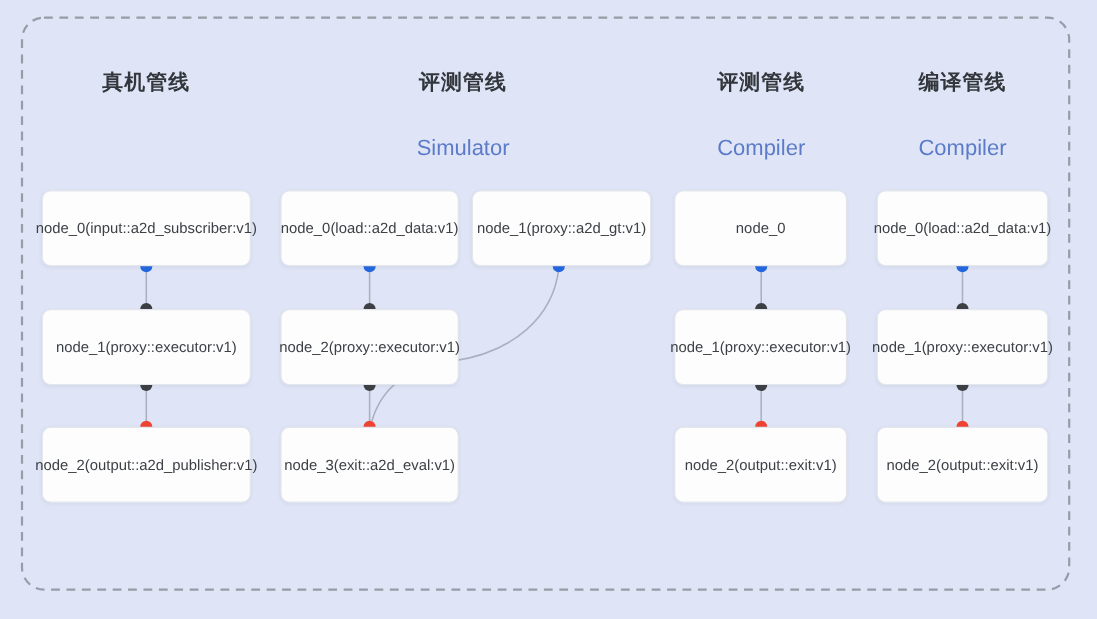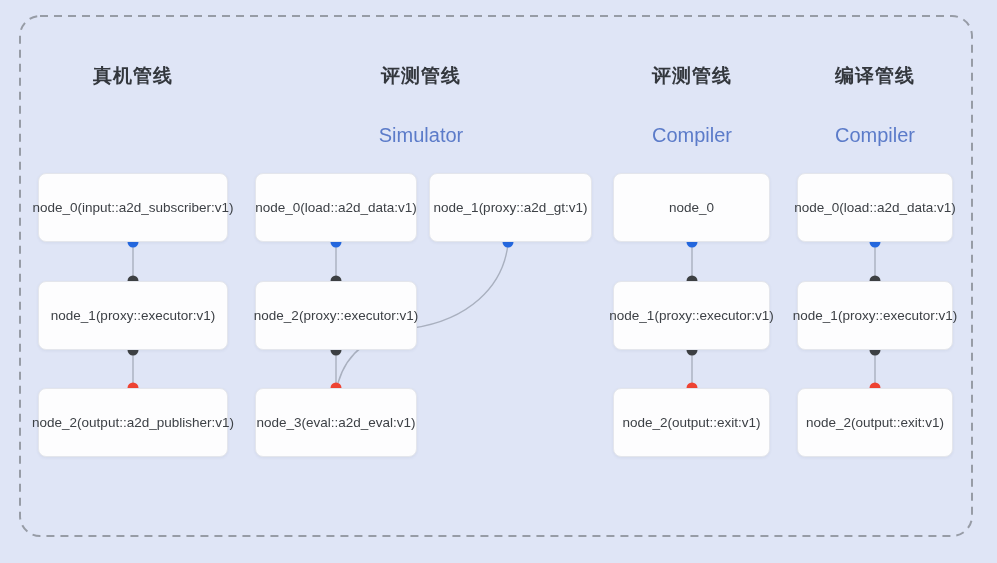--- a/index.html
+++ b/index.html
@@ -170,21 +170,21 @@
   <div class="node-card col-eval-gt row-1">
     <div class="node-name">node_1</div>
     <div class="node-type">(proxy::a2d_gt:v1)</div>
   </div>
   <div class="node-card col-eval row-2">
     <div class="node-name">node_2</div>
     <div class="node-type">(proxy::executor:v1)</div>
   </div>
   <div class="node-card col-eval row-3">
     <div class="node-name">node_3</div>
-    <div class="node-type">(eval::a2d_eval:v1)</div>
+    <div class="node-type">(exit::a2d_eval:v1)</div>
   </div>
 
   <div class="node-card col-sim row-1">
     <div class="node-name">node_0</div>
   </div>
   <div class="node-card col-sim row-2">
     <div class="node-name">node_1</div>
     <div class="node-type">(proxy::executor:v1)</div>
   </div>
   <div class="node-card col-sim row-3">

